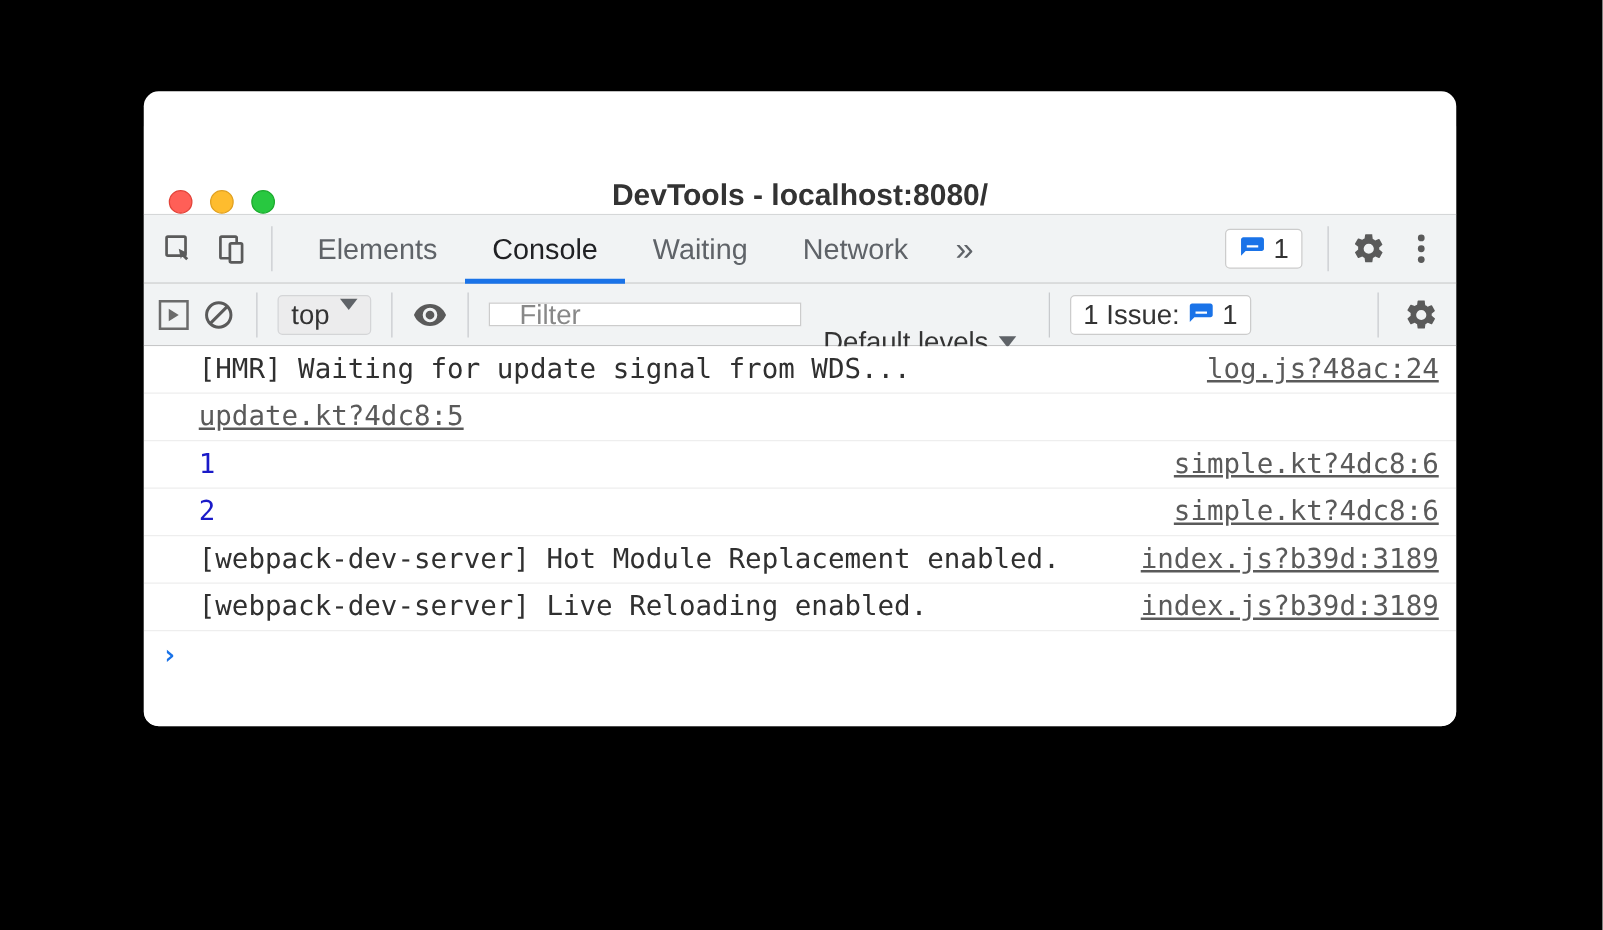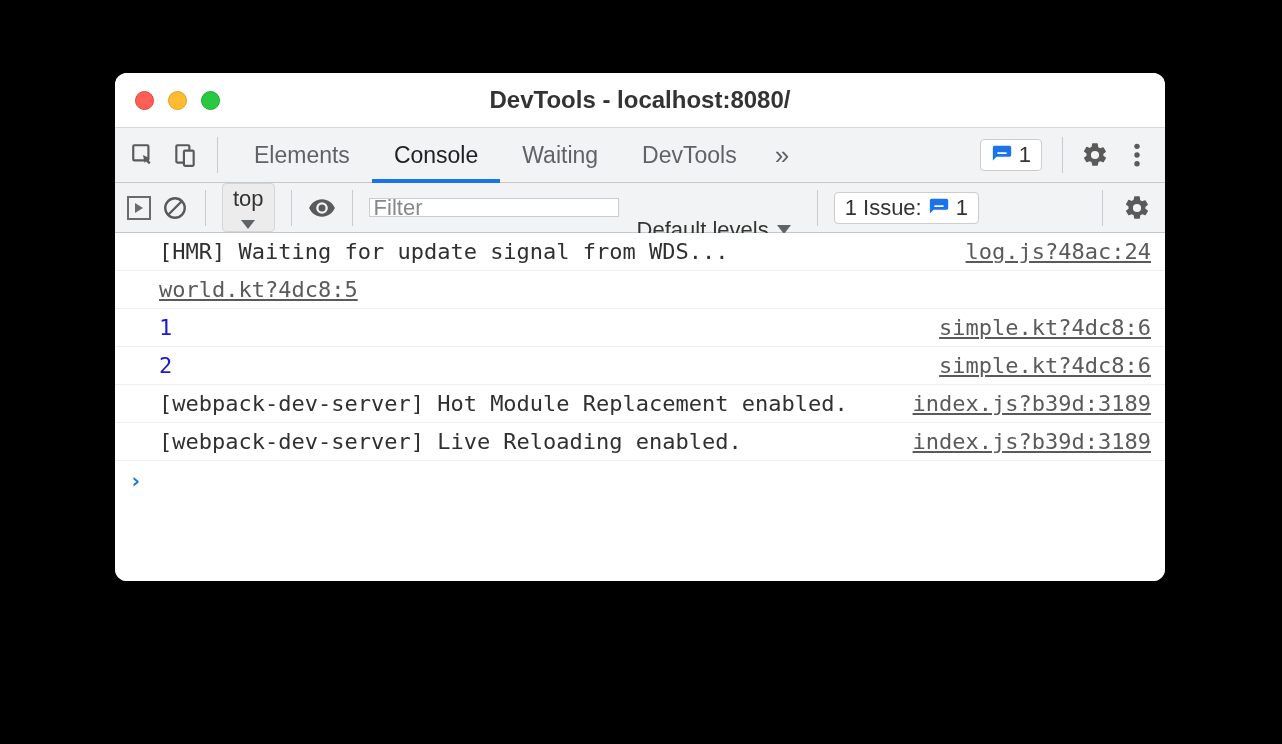--- a/index.html
+++ b/index.html
@@ -17,26 +17,27 @@
       width: 1050px;
       height: 508px;
       background: #fff;
       border-radius: 12px;
       box-shadow: 0 25px 50px rgba(0,0,0,0.5);
       overflow: hidden;
       display: flex;
       flex-direction: column;
     }
     .titlebar {
-      height: 54px;
-      background: #fff;
-      display: flex;
-      align-items: center;
+      height: 70px;
+      background: #fff;
+      display: flex;
+      align-items: flex-end;
       padding: 0 20px;
       position: relative;
+      margin-top: 28px;
     }
     .traffic-lights { display: flex; gap: 14px; }
     .light { width: 19px; height: 19px; border-radius: 50%; }
     .light.red { background: #ff5f57; border: 1px solid #e24238; }
     .light.yellow { background: #febc2e; border: 1px solid #e0a020; }
     .light.green { background: #28c840; border: 1px solid #1aaa2c; }
     .title {
       position: absolute;
       left: 0; right: 0;
       text-align: center;
@@ -113,35 +114,34 @@
       padding: 0 10px;
       gap: 8px;
     }
     .square-play {
       width: 24px; height: 24px; border: 2px solid #6b6b6b;
       display: flex; align-items: center; justify-content: center;
       cursor: pointer;
     }
     .square-play .tri { width: 0; height: 0; border-left: 8px solid #6b6b6b; border-top: 5px solid transparent; border-bottom: 5px solid transparent; }
     .context-select {
-      display: flex; align-items: center; gap: 8px;
+      display: flex; gap: 8px;
       font-size: 22px; color: #333;
       background: #ececed;
       border: 1px solid #d4d5d7;
       border-radius: 4px;
       padding: 2px 10px;
       cursor: pointer;
-      flex-direction: column;
     }
     .filter-input {
       width: 250px; height: 19px;
       border: 1px solid #ccc;
       background: #fff;
       font-size: 22px;
-      padding: 0 4px;
+      padding: 0 24px;
       color: #333;
     }
     .filter-input::placeholder { color: #888; }
     .level-select {
       display: flex; align-items: center; gap: 8px;
       font-size: 22px; color: #333;
       padding: 0 10px;
       cursor: pointer;
       margin-top: 44px;
     }
@@ -209,21 +209,21 @@
       <svg width="26" height="26" viewBox="0 0 24 24" fill="none" stroke="currentColor" stroke-width="2">
         <rect x="4" y="3" width="12" height="16" rx="1"></rect>
         <rect x="11" y="8" width="9" height="14" rx="1" fill="#f1f3f4"></rect>
       </svg>
     </div>
     <div class="vsep"></div>
     <div class="tabs">
       <div class="tab">Elements</div>
       <div class="tab active">Console</div>
       <div class="tab">Waiting</div>
-      <div class="tab">DevTools</div>
+      <div class="tab">Network</div>
     </div>
     <div class="chevrons">»</div>
     <div class="spacer"></div>
     <div class="issues-pill">
       <svg width="22" height="22" viewBox="0 0 24 24" fill="currentColor">
           <path d="M20 2H4c-1.1 0-2 .9-2 2v14l4-4h14c1.1 0 2-.9 2-2V4c0-1.1-.9-2-2-2zM7 9h10v2H7z"></path>
         </svg>
       <span class="issues-count">1</span>
     </div>
     <div class="vsep"></div>
@@ -286,21 +286,21 @@
         </svg>
     </div>
   </div>
 
   <div class="console-body">
     <div class="log-row">
       <span class="log-msg">[HMR] Waiting for update signal from WDS...</span>
       <span class="log-src">log.js?48ac:24</span>
     </div>
     <div class="log-row">
-      <span class="log-src">world.kt?4dc8:5</span>
+      <span class="log-src">update.kt?4dc8:5</span>
     </div>
     <div class="log-row">
       <span class="log-msg numeric">1</span>
       <span class="log-src">simple.kt?4dc8:6</span>
     </div>
     <div class="log-row">
       <span class="log-msg numeric">2</span>
       <span class="log-src">simple.kt?4dc8:6</span>
     </div>
     <div class="log-row">

